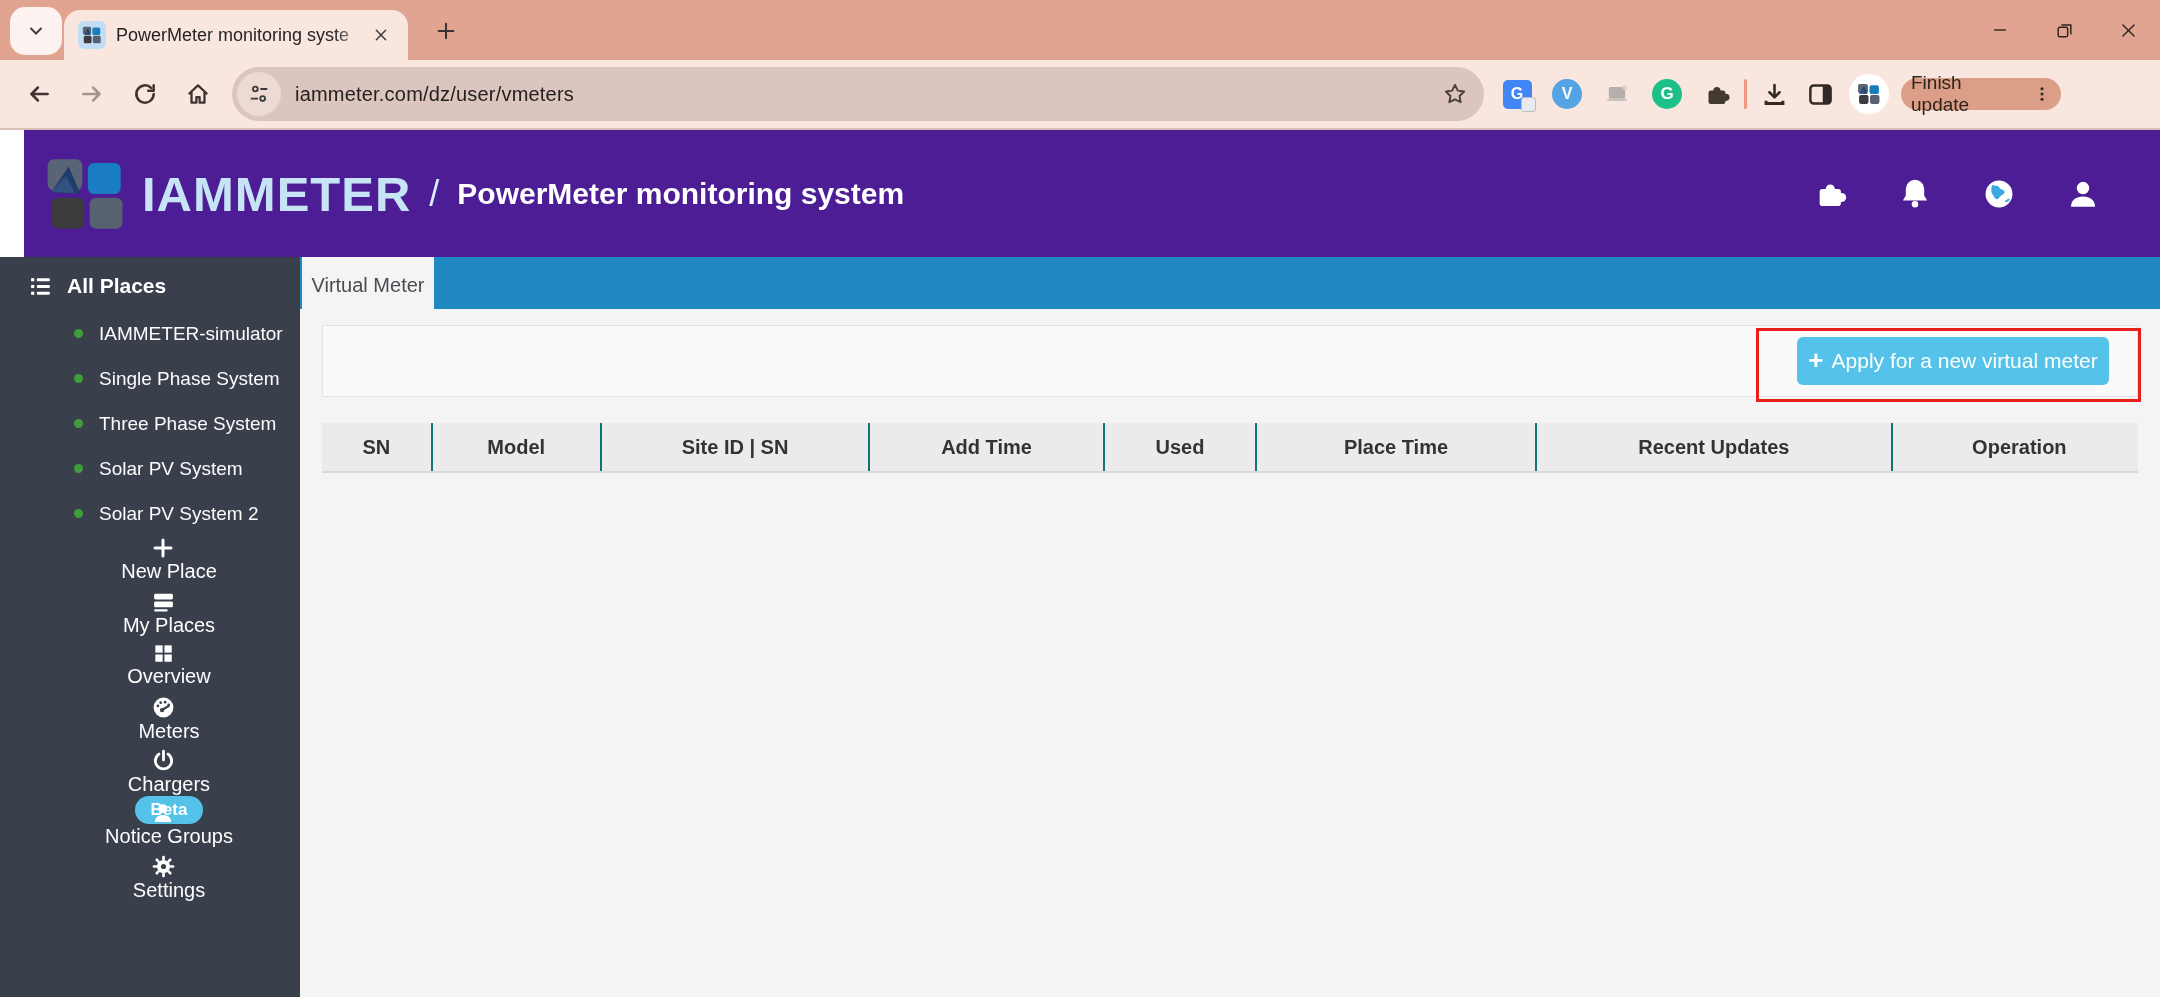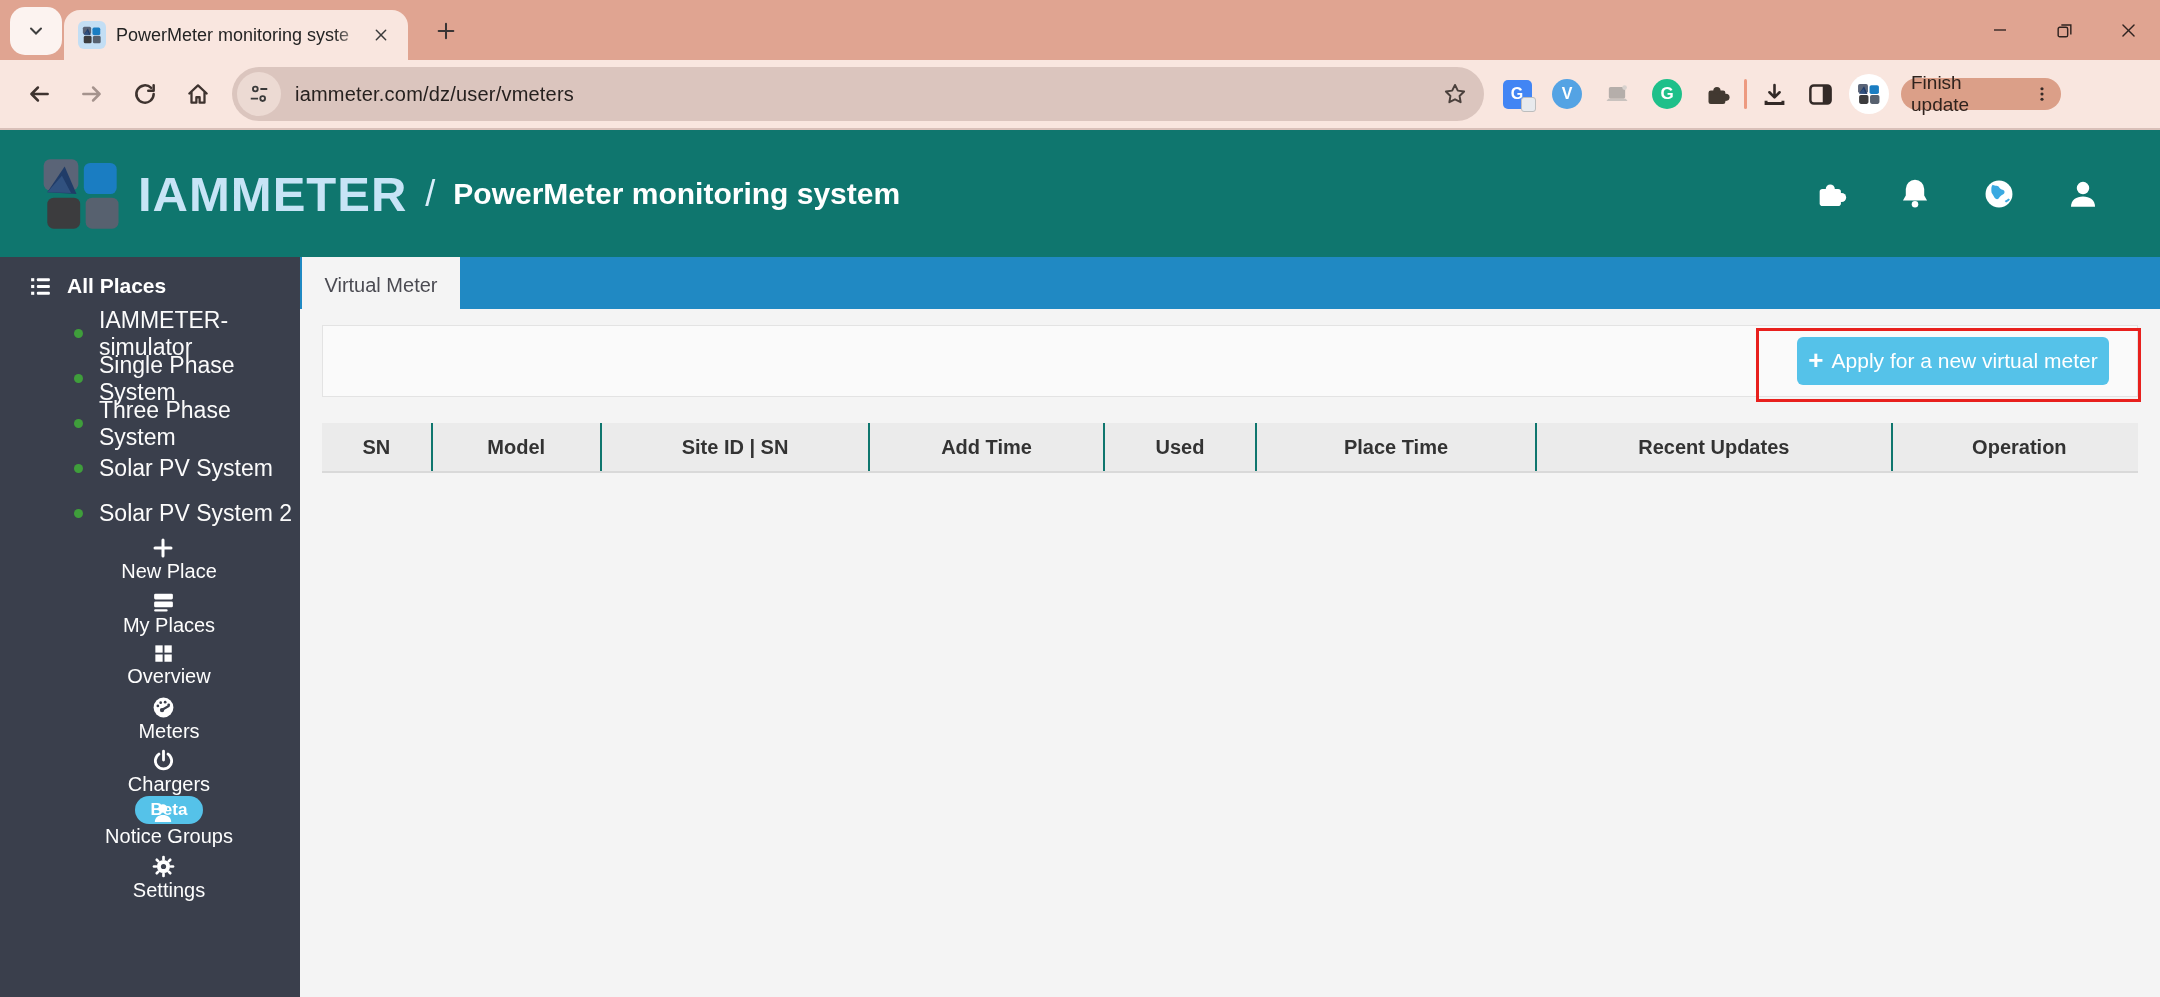--- a/index.html
+++ b/index.html
@@ -28,44 +28,44 @@
   .ic-translate { width:29px; height:29px; border-radius:5px; background:#4285f4; position:relative; display:flex; align-items:center; justify-content:center; color:#fff; font-weight:bold; font-size:16px; }
   .ic-translate::after { content:""; position:absolute; right:-4px; bottom:-3px; width:13px; height:13px; background:#e8eaed; border-radius:3px; border:1px solid #bdbdbd; }
   .ic-v { width:30px; height:30px; border-radius:50%; background:#54a3e4; color:#fff; font-weight:bold; font-size:16px; display:flex; align-items:center; justify-content:center; }
   .ic-gram { width:30px; height:30px; border-radius:50%; background:#1ec08a; color:#fff; font-weight:bold; font-size:17px; display:flex; align-items:center; justify-content:center; }
   .tool-divider { width:3px; height:30px; background:#ed9a80; border-radius:2px; margin:0 10px; }
   .avatar { width:40px; height:40px; border-radius:50%; background:#fff; display:flex; align-items:center; justify-content:center; }
   .finishpill { margin-left:12px; height:32px; flex:0 0 160px; border-radius:25px; background:#db9f88; display:flex; align-items:center; justify-content:center; gap:8px; padding:0 10px; }
   .finishpill span { font-size:19px; color:#2f221d; }
 
   
-  .siteheader { height:127px; background:#0f766e; display:flex; align-items:center; padding:0 60px 0 40px; }
+  .siteheader { height:127px; background:#4c1d95; display:flex; align-items:center; padding:0 60px 0 20px;margin-left:24px; }
   .brand { margin-left:14px; font-size:49px; font-weight:bold; color:#c7e4f6; letter-spacing:1px; }
   .brand-slash { margin:0 18px; font-size:36px; color:#d9edfa; font-weight:300; }
   .pagetitle { font-size:30px; font-weight:bold; color:#ffffff; }
   .headicons { margin-left:auto; display:flex; align-items:center; gap:50px; }
   .headicon { width:34px; height:34px; display:flex; align-items:center; justify-content:center; }
 
   
   .pagebody { display:flex; height:740px; }
   .sidebar { flex:0 0 300px; background:#3a3f4c; padding-top:8px; }
   .side-root { height:42px; display:flex; align-items:center; padding-left:28px; }
   .side-root .lbl { margin-left:14px; font-size:21px; font-weight:bold; color:#fff; }
   .side-sub { margin-top:4px; }
   .side-sub .subitem { height:45px; display:flex; align-items:center; padding-left:74px; }
   .dot { width:9px; height:9px; border-radius:50%; background:#3f9e3b; flex:0 0 auto; }
-  .subitem .lbl { margin-left:16px; font-size:23px; color:#fbfbfb; }
+  .subitem .lbl { margin-left:16px; font-size:19px; color:#fbfbfb; }
   .side-main .mitem { height:53px; display:flex; align-items:center; padding-left:26px;flex-direction:column; }
   .mitem .micon { width:26px; display:flex; justify-content:center; flex:0 0 auto; }
   .mitem .lbl { margin-left:12px; font-size:20px; color:#fdfdfd; }
   .beta { margin-left:12px; background:#55c2e9; color:#fff; font-weight:bold; font-size:17px; padding:4px 16px; border-radius:16px; }
 
   .main { flex:1; background:#f4f4f4; display:flex; flex-direction:column; }
   .tabstrip { position:relative; height:52px; background:#2089c3; z-index:1; }
-  .vtab { position:absolute; left:2px; top:0; width:158px; height:57px; background:#f4f4f4; display:flex; align-items:center; justify-content:center; font-size:20px; color:#4b4b52; }
+  .vtab { position:absolute; left:2px; top:0; width:132px; height:57px; background:#f4f4f4; display:flex; align-items:center; justify-content:center; font-size:20px; color:#4b4b52; }
   .toolpanel { position:relative; margin:16px 22px 0 22px; height:72px; background:#fafafa; border:1px solid #e3e3e3; }
   .red-annot { position:absolute; top:2px; right:-4px; width:385px; height:74px; border:3px solid #e8201d; }
   .applybtn { position:absolute; top:50%; right:28px; transform:translateY(-50%); width:312px; height:48px; background:#55c2e9; border:none; border-radius:6px; color:#fff; font-size:21px; font-family:"Liberation Sans", sans-serif; display:flex; align-items:center; justify-content:center; gap:8px; cursor:pointer; }
   .applybtn .plus { font-size:26px; font-weight:bold; line-height:1; margin-top:-3px; }
   .thead { margin:26px 22px 0 22px; height:50px; display:flex; background:#ebebeb; border-bottom:2px solid #d9d9d9; }
   .th { display:flex; align-items:center; justify-content:center; font-size:20px; font-weight:bold; color:#333; border-right:2px solid #0f766e; }
   .th:last-child { border-right:none; }
   .th:nth-child(1){width:6.1%;} .th:nth-child(2){width:9.3%;} .th:nth-child(3){width:14.8%;text-align:right;}
   .th:nth-child(4){width:12.9%;} .th:nth-child(5){width:8.4%;} .th:nth-child(6){width:15.4%;}
   .th:nth-child(7){width:19.6%;} .th:nth-child(8){width:13.5%;padding-left:8px;}

